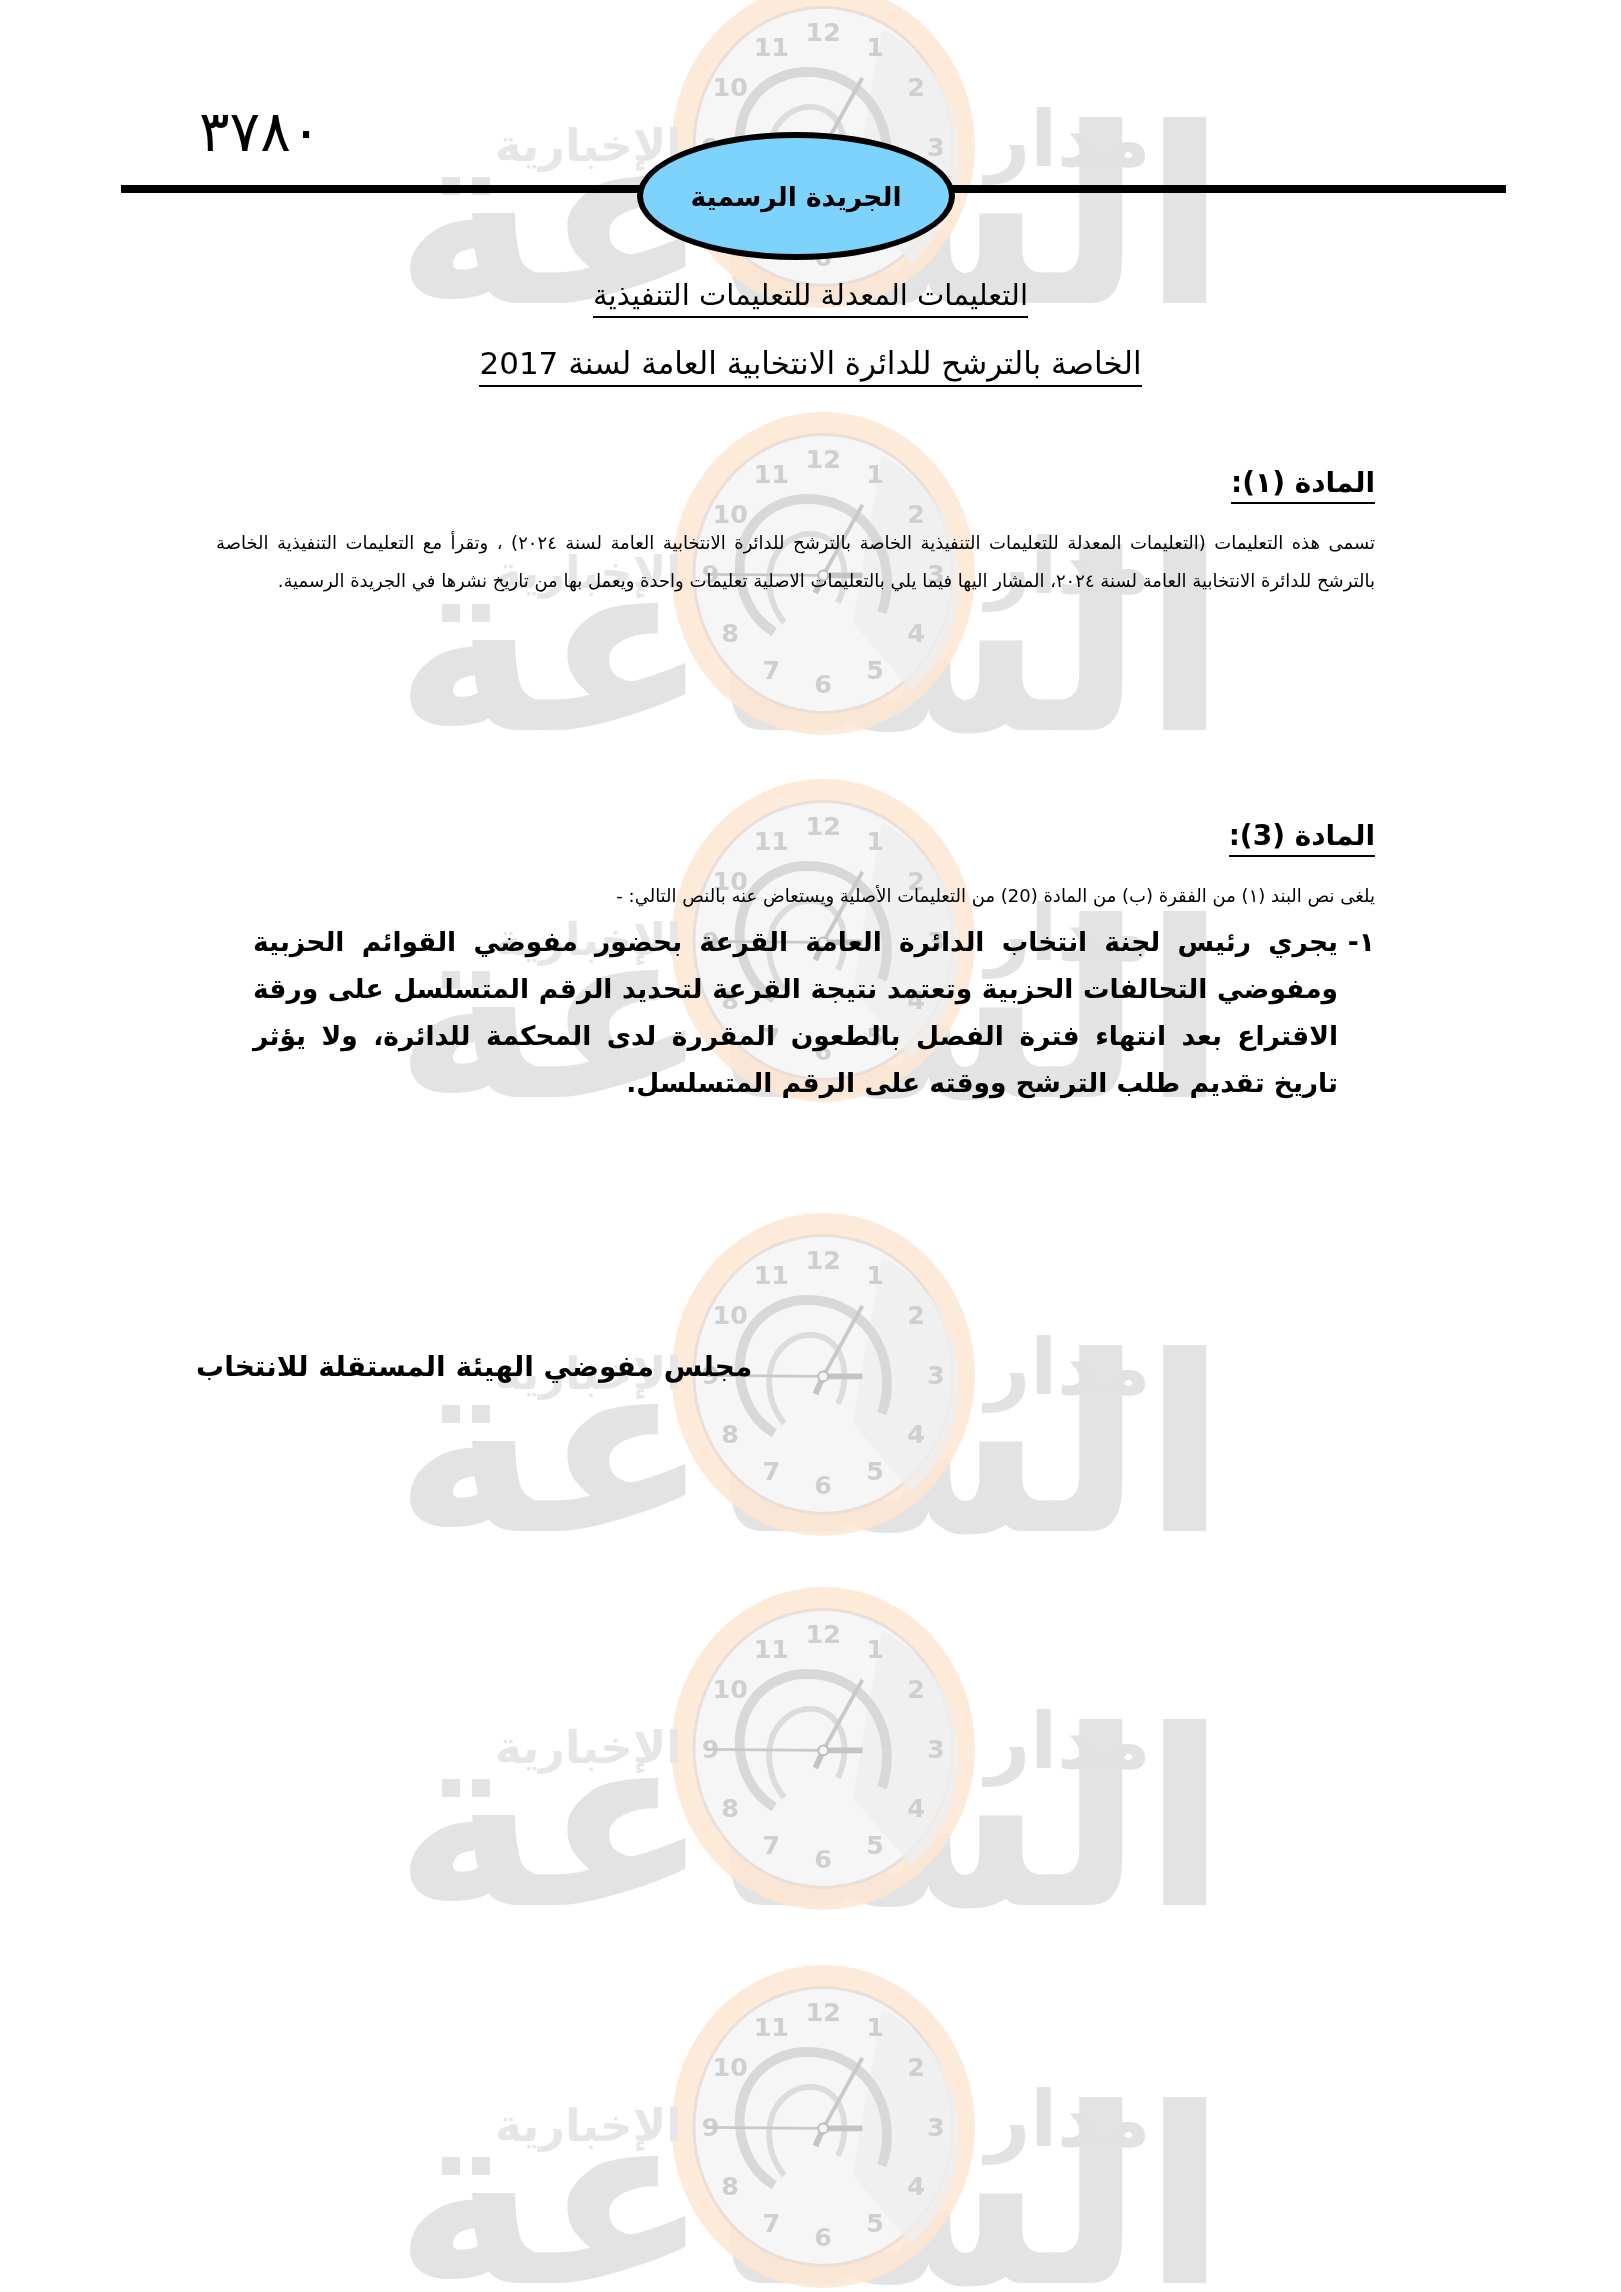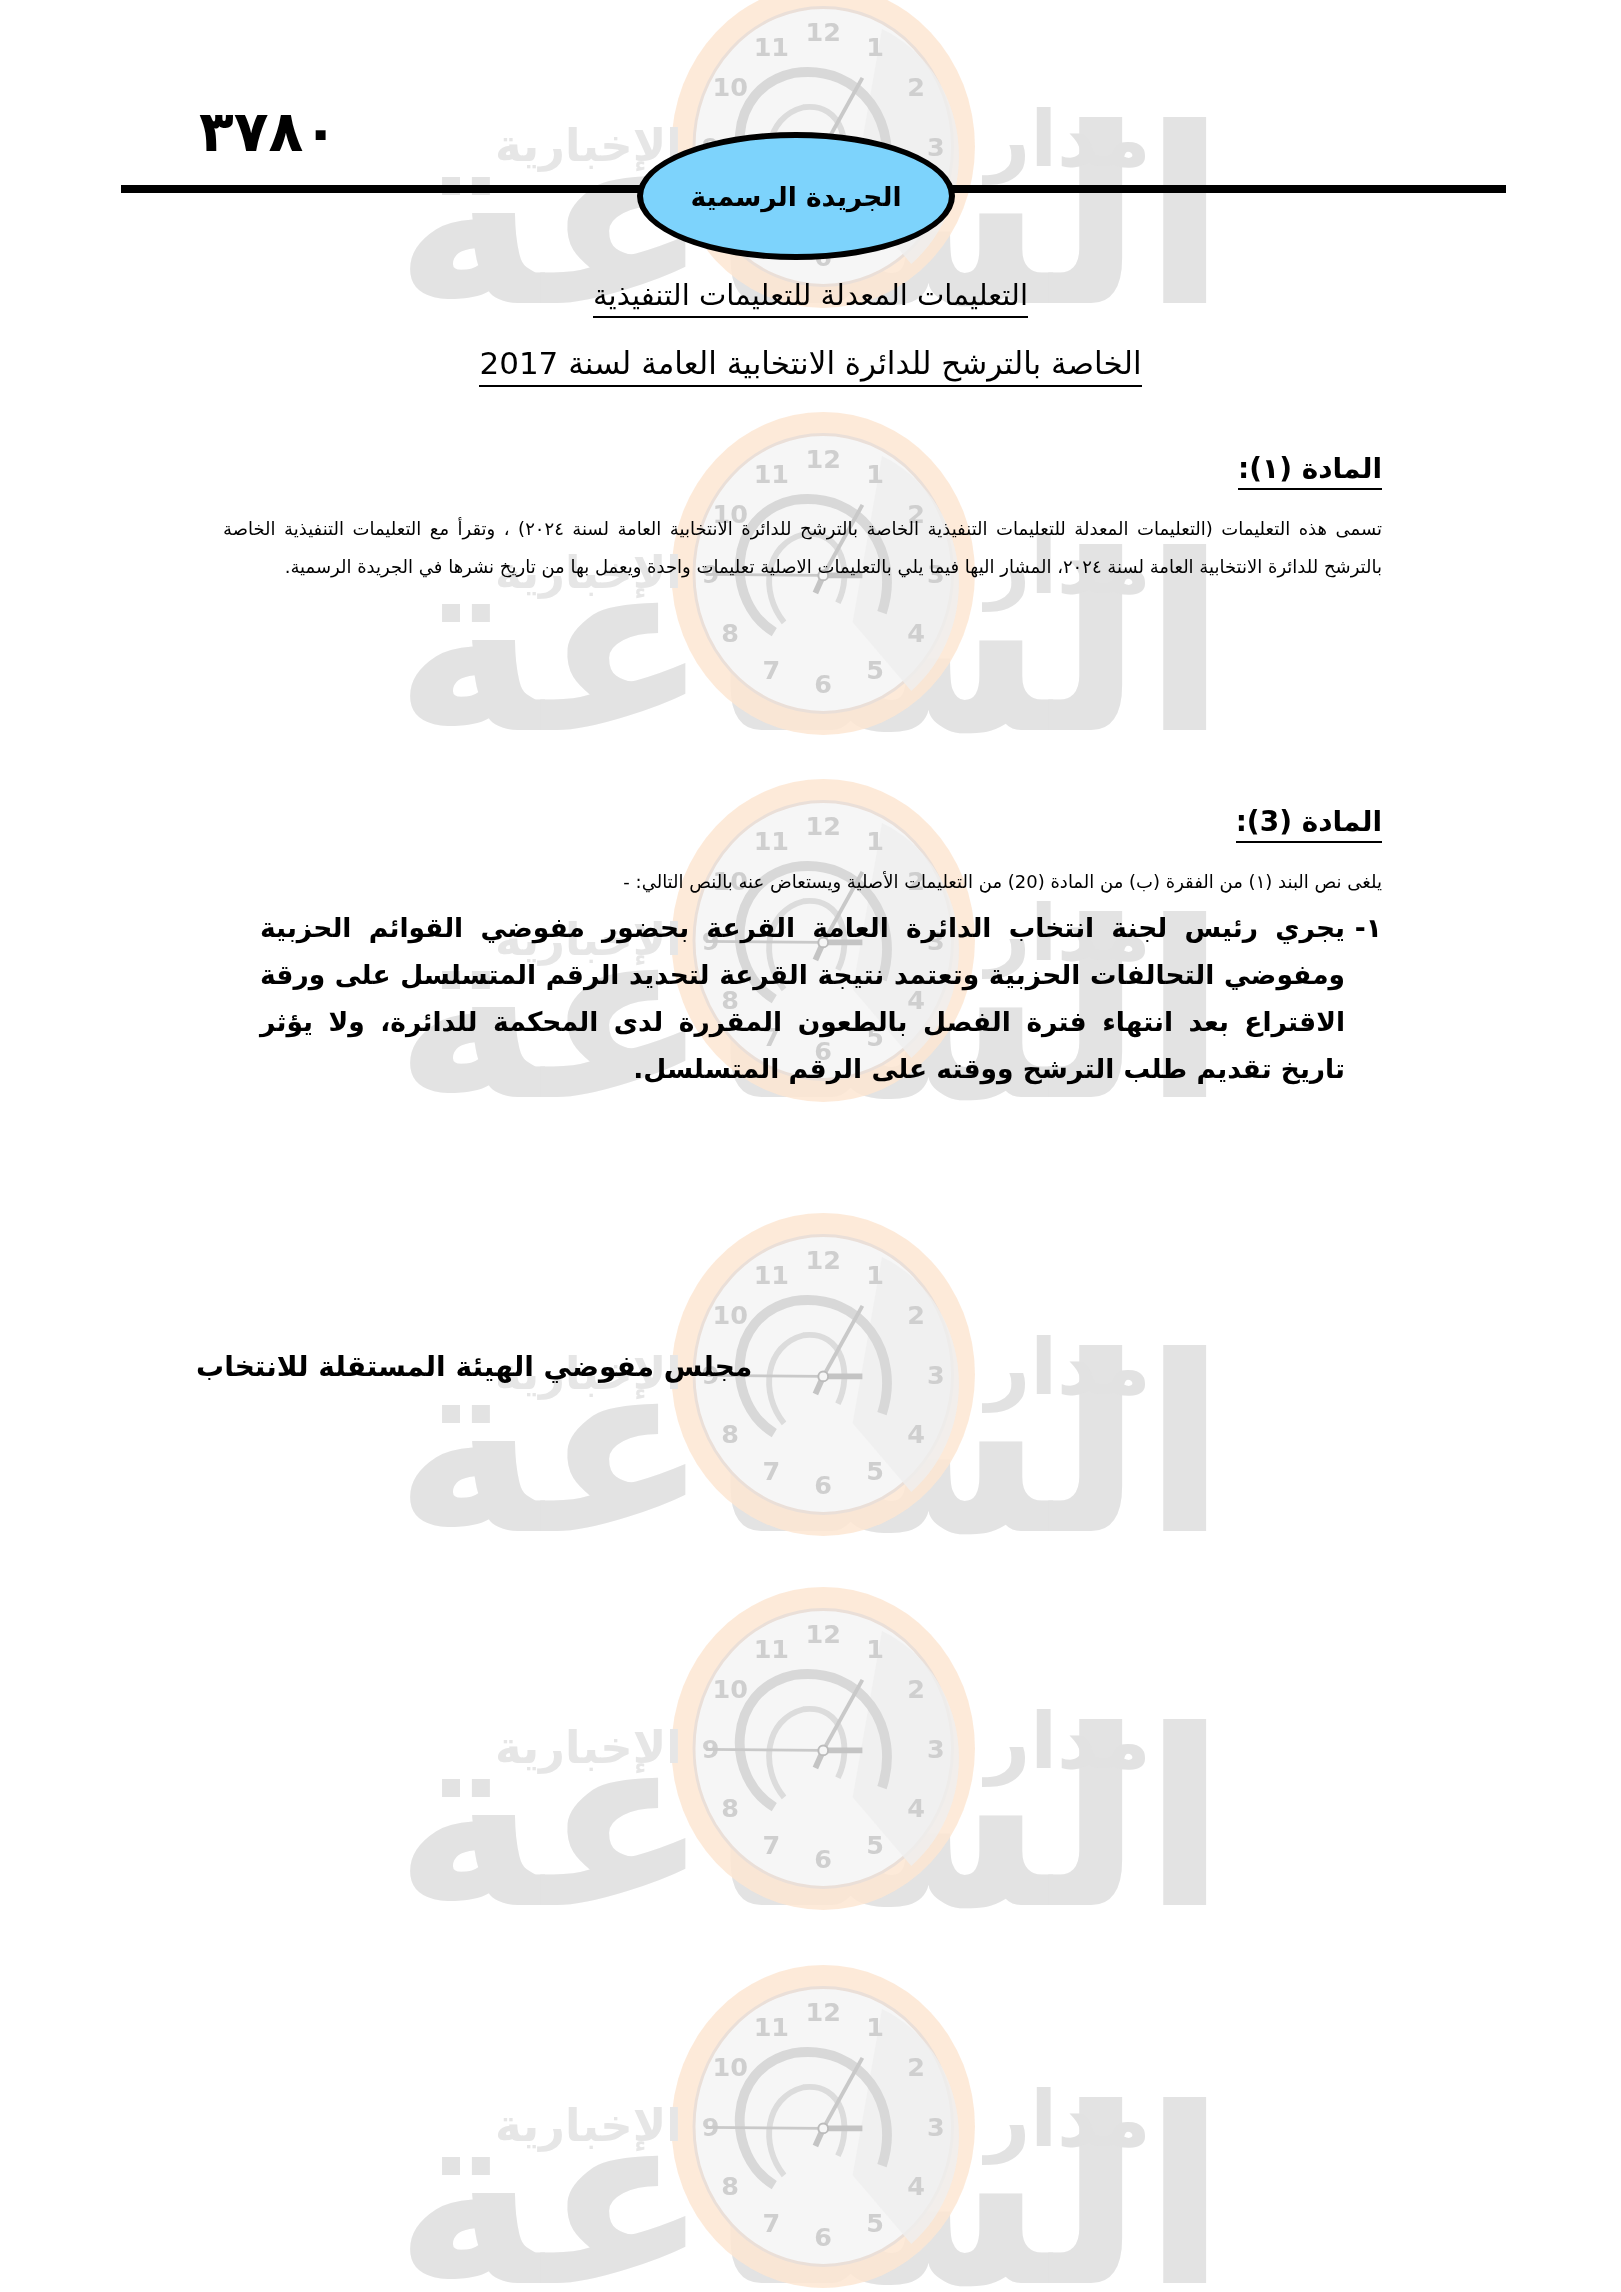--- a/index.html
+++ b/index.html
@@ -4,37 +4,37 @@
 <style>
   html, body { margin: 0; padding: 0; background: #ffffff; }
   body { width: 1621px; height: 2293px; position: relative; overflow: hidden;
          font-family: "DejaVu Sans", "Liberation Sans", sans-serif; color: #000; }
 
   
   .wm { position: absolute; left: 0; width: 1621px; height: 372px; pointer-events: none; z-index: 0; }
   .wm svg { position: absolute; left: 0; top: 0; }
 
   
-  .page-number { position: absolute; left: 199px; top: 103px; font-size: 57px; font-weight: bold;
+  .page-number { position: absolute; left: 199px; top: 103px; font-size: 57px; font-weight: normal;
                  letter-spacing: 9.8px; z-index: 2; line-height: 1; font-family: "DejaVu Sans", sans-serif; text-align: right; }
   .header-rule { position: absolute; left: 121px; top: 185px; width: 1385px; height: 7.8px; background: #000; z-index: 2; }
   .gazette-oval { position: absolute; left: 637px; top: 132px; width: 306px; height: 116px;
                   border: 6.9px solid #000; border-radius: 50%; background: #7dd3fc; z-index: 3;
                   display: flex; align-items: center; justify-content: center; }
   .gazette-oval span { font-size: 26.5px; font-weight: bold; direction: rtl; }
 
   
   .title { position: absolute; left: 0; width: 1621px; text-align: center; direction: rtl; z-index: 2;
            font-weight: normal; }
   .title span { display: inline-block; border-bottom: 2.9px double #000; padding-bottom: 3.9px; }
   .title-1 { top: 278px; font-size: 29px; }
   .title-2 { top: 345px; font-size: 31px; }
 
   
-  .content { position: absolute; left: 223px; width: 1159px; direction: rtl; z-index: 2; }
+  .content { position: absolute; left: 216px; width: 1159px; direction: rtl; z-index: 2; margin-top: 14px; }
   .article-heading { font-size: 28px; font-weight: bold; display: inline-block;
                      border-bottom: 2.9px solid #000; padding-bottom: 2px; line-height: 1.25; }
   .para { font-size: 18px; font-weight: normal; line-height: 38px; text-align: justify;
           text-align-last: right; margin: 0; }
   .list { margin: 0; padding: 0; list-style: none; }
   .list-item { display: flex; font-size: 26.5px; font-weight: bold; line-height: 47px; }
   .list-num { flex: 0 0 auto; padding-left: 9.8px; white-space: nowrap; }
   .list-text { flex: 1 1 auto; text-align: justify; text-align-last: right; padding-left: 37px; }
 
   .signature { position: absolute; left: 196px; top: 1350px; font-size: 28px; font-weight: bold;

